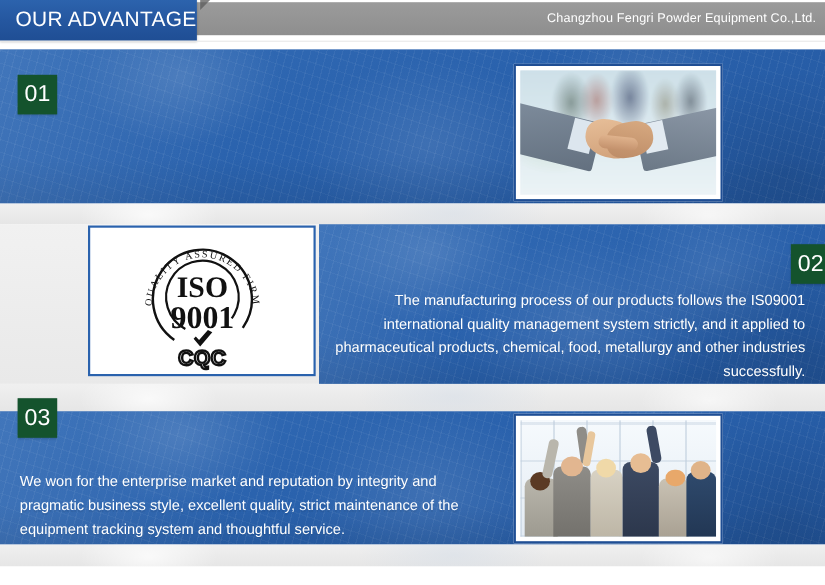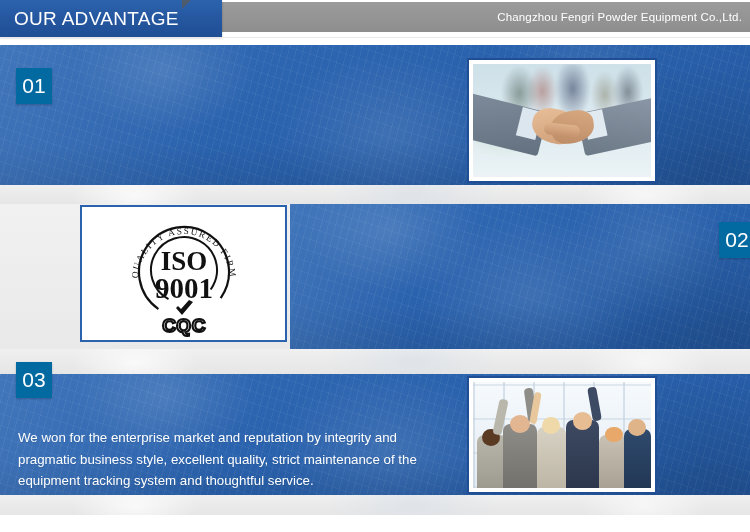--- a/index.html
+++ b/index.html
@@ -19,21 +19,21 @@
   .header-graybar{
     position:absolute;left:0;top:2px;width:750px;height:30px;
     background:linear-gradient(180deg,#9b9b9b 0%,#949494 55%,#8e8e8e 100%);
   }
   .header-company{
     position:absolute;right:8px;top:2px;height:16px;line-height:30px;
     color:#ffffff;font-size:11.5px;letter-spacing:.15px;
     white-space:nowrap;
   }
   .header-tab{
-    position:absolute;left:0;top:0;width:222px;height:37px;
+    position:absolute;left:0;top:0;width:179px;height:37px;
     background:linear-gradient(180deg,#2c63ad 0%,#2557a0 50%,#1f4e94 100%);
     box-shadow:0 1px 2px rgba(0,0,0,.25);
   }
   .header-tab-label{
     position:absolute;left:14px;top:0;height:37px;line-height:37px;
     color:#ffffff;font-size:19px;letter-spacing:.3px;white-space:nowrap;
   }
   .header-tab-fold{
     position:absolute;left:182px;top:0;width:0;height:0;
     border-left:9px solid #5a5a5a;border-bottom:9px solid transparent;
@@ -66,21 +66,21 @@
     position:absolute;inset:0;
     background:
       linear-gradient(90deg, rgba(255,255,255,.07) 0%, rgba(255,255,255,0) 28%),
       linear-gradient(0deg, rgba(0,0,0,.07) 0%, rgba(0,0,0,0) 30%);
     pointer-events:none;
   }
 
   
   .badge{
     position:absolute;width:36px;height:36px;
-    background:#0369a1;
+    background:#14532d;
     color:#ffffff;font-size:21px;
     display:flex;align-items:center;justify-content:center;
     box-shadow:0 1px 2px rgba(0,0,0,.22);
     z-index:4;
   }
 
   
   .ptext{
     position:absolute;color:#ffffff;font-size:13.3px;line-height:21.5px;
     z-index:4;text-shadow:0 1px 1px rgba(0,0,0,.10);
@@ -205,20 +205,21 @@
     <div class="tex"></div>
     <div class="tex2"></div>
   </div>
 
   <div style="position:absolute;left:0;top:204px;width:290px;height:145px;
               background:linear-gradient(180deg,#f1f1f1,#e9e9e9);">
     <div class="gtex" style="position:absolute;inset:0;"></div>
   </div>
 
   <div class="badge" style="left:719px;top:222px;">02</div>
+  <div class="ptext right" style="left:300px;top:262px;width:432px;">The  manufacturing process of our products follows the IS09001 international quality management system strictly, and it applied to pharmaceutical products, chemical, food, metallurgy and other industries successfully.</div>
 
   <div class="iso-card" style="left:80px;top:205px;width:207px;height:137px;">
     <div class="iso-mark">
       <svg viewBox="0 0 128 128" width="128" height="128" aria-hidden="true">
         <defs>
           <path id="arcTop" d="M 18,70 A 46,46 0 0 1 110,70" fill="none"></path>
         </defs>
 
         <circle cx="64" cy="62" r="45" fill="none" stroke="#111" stroke-width="2.2" stroke-dasharray="212 70" transform="rotate(125 64 62)"></circle>
 

